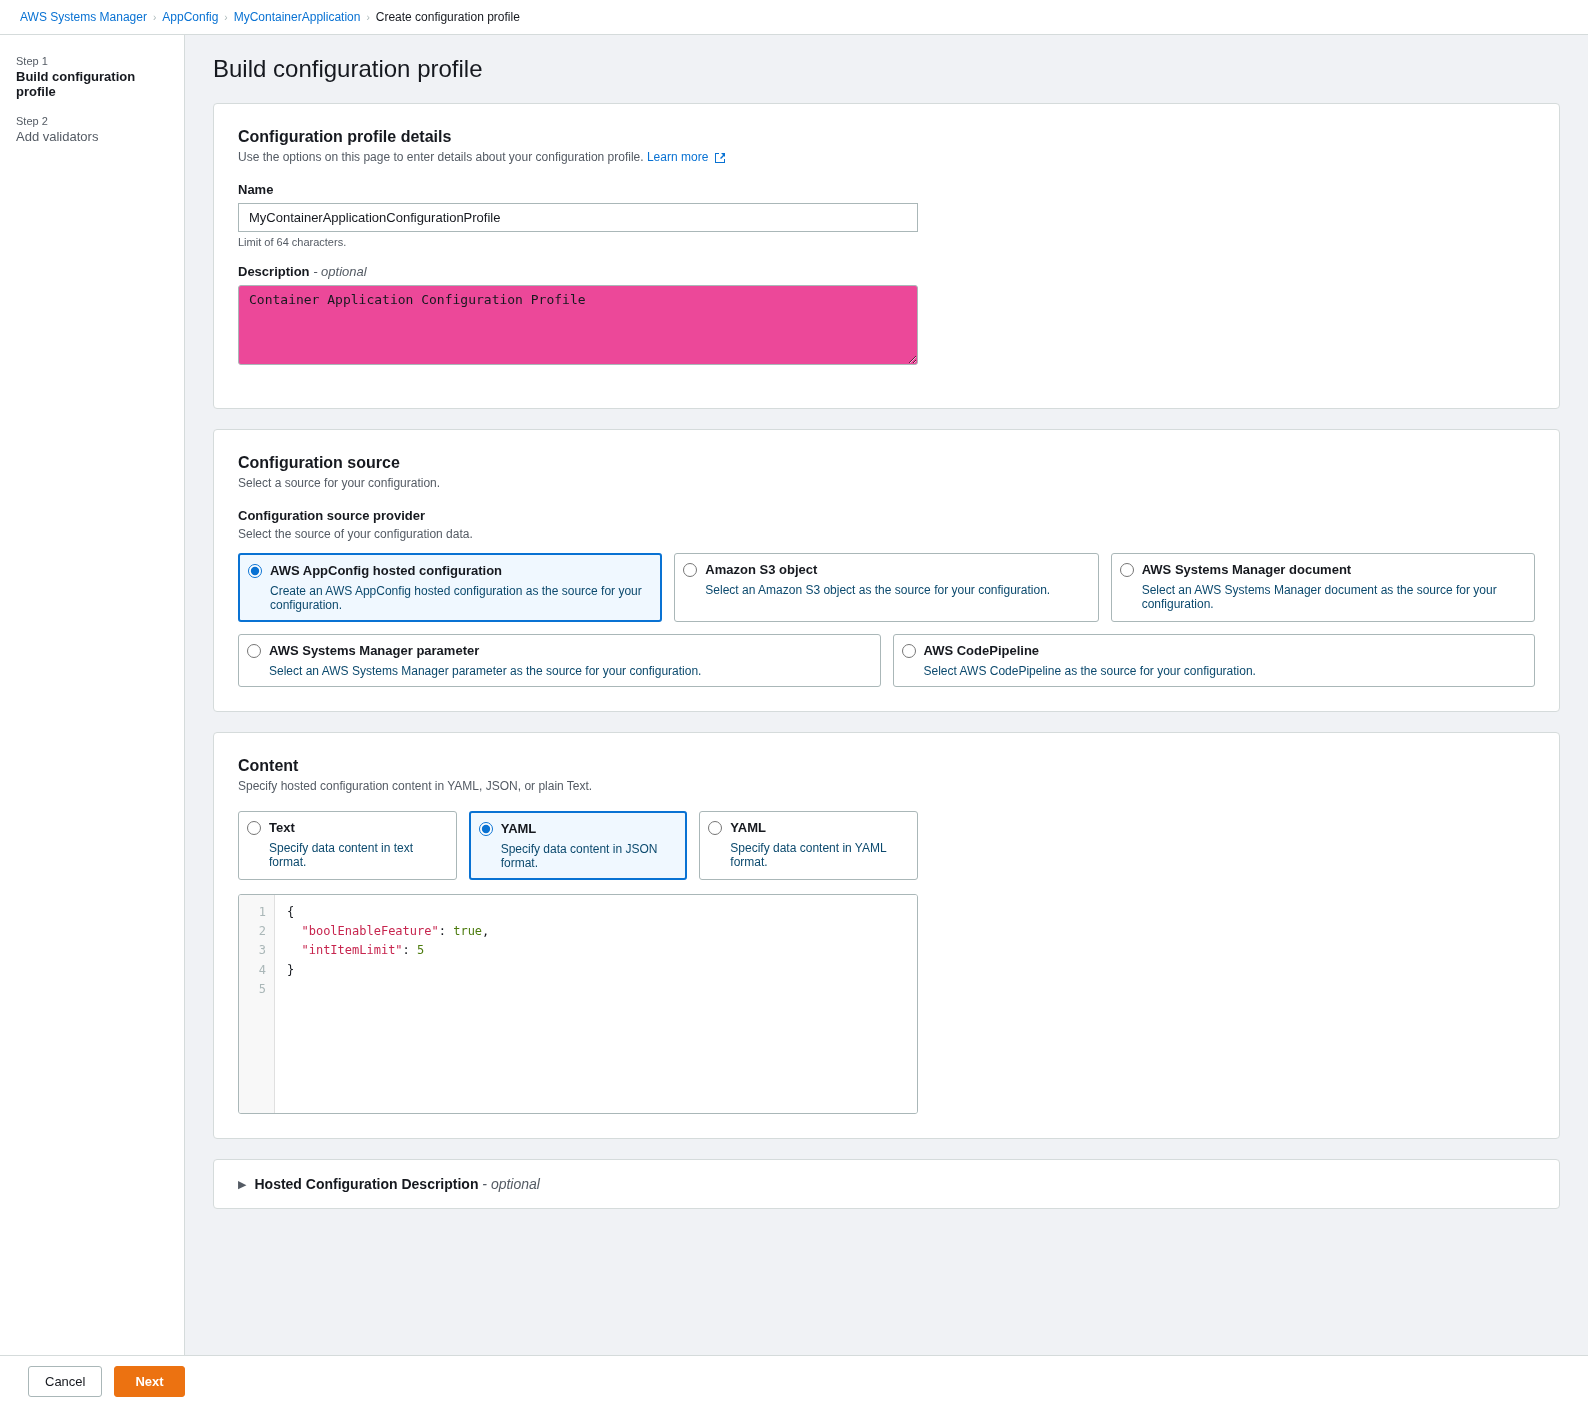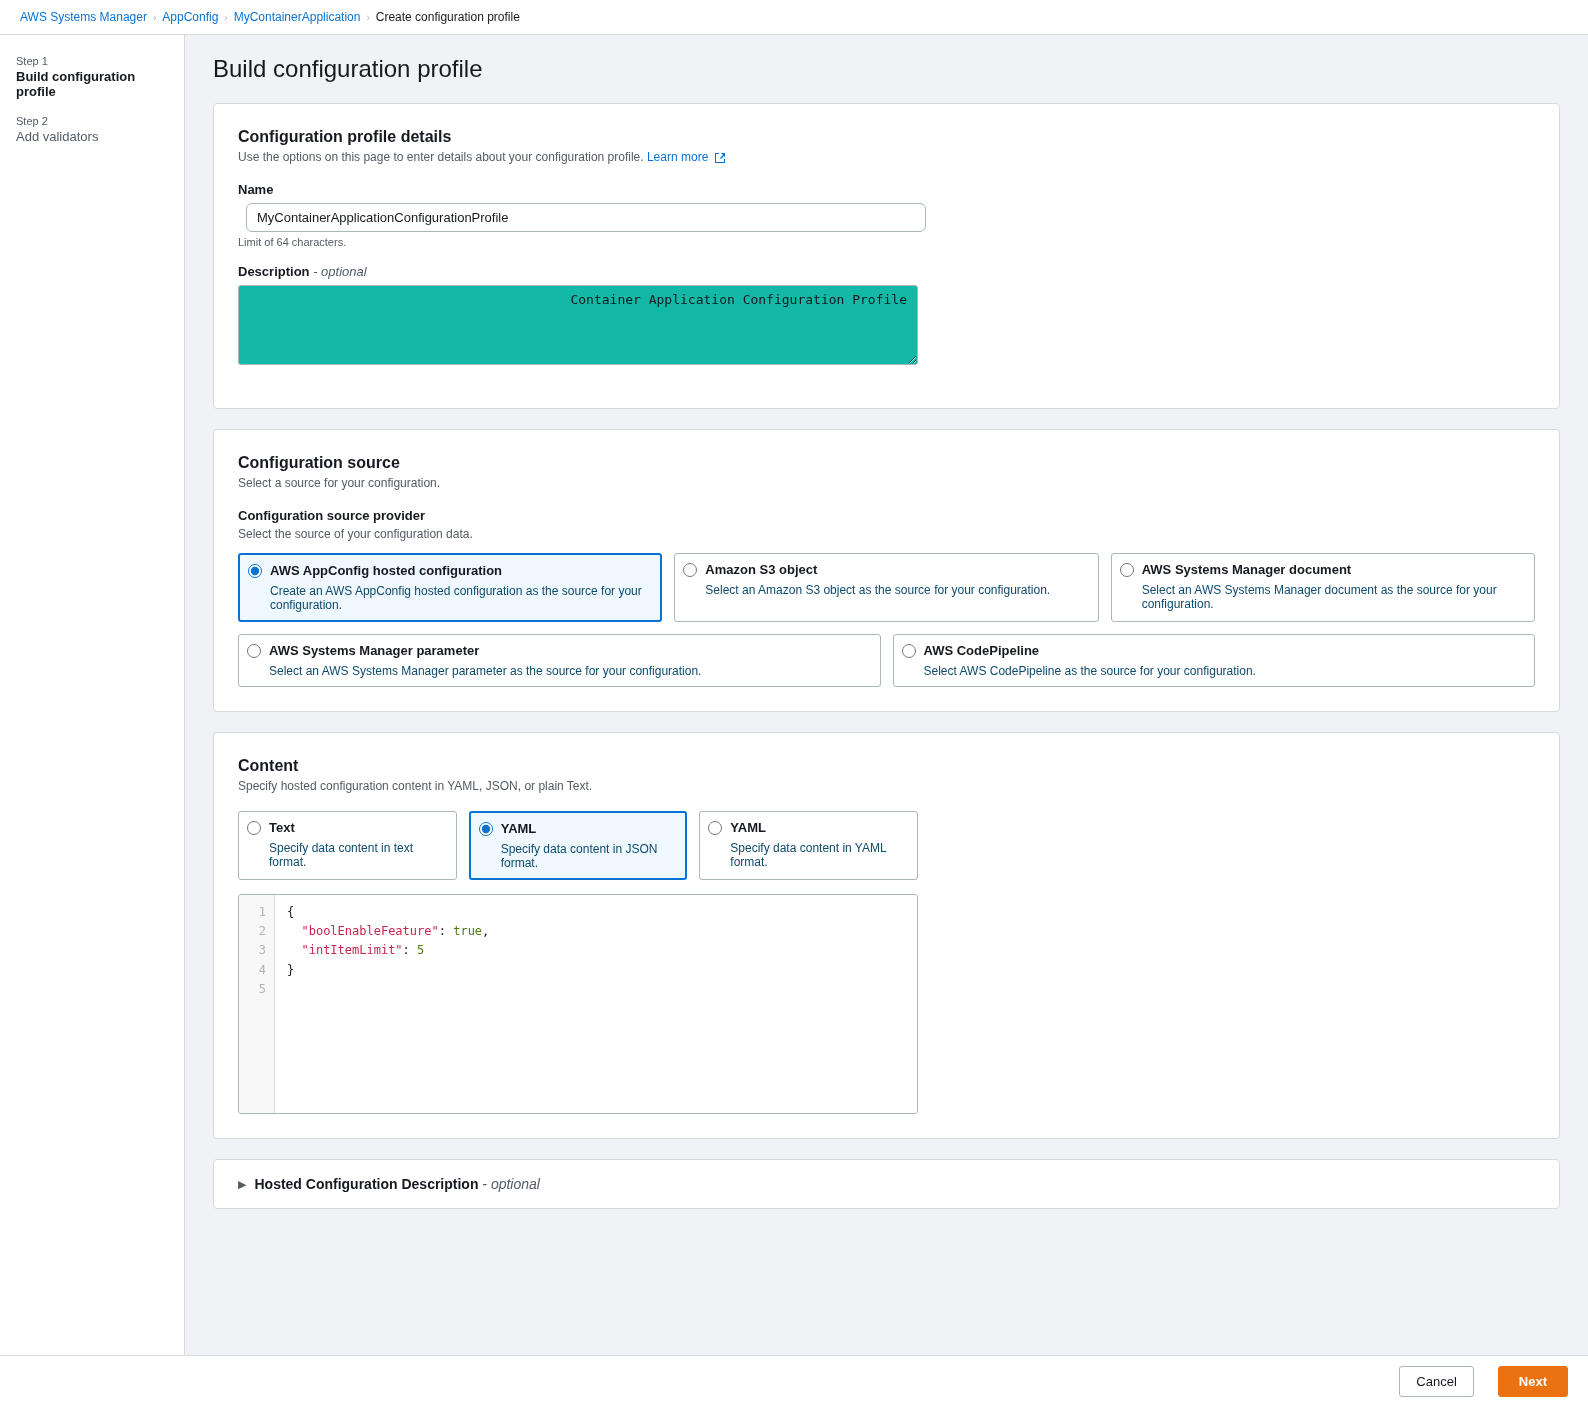--- a/index.html
+++ b/index.html
@@ -110,43 +110,41 @@
     .field-label-optional {
       font-weight: 400;
       font-style: italic;
       color: #545b64;
     }
     .field-input {
       width: 100%;
       max-width: 680px;
       padding: 6px 10px;
       border: 1px solid #aab7b8;
-      border-radius: 6px;
-      font-size: 13px;
-      color: #16191f;
-      background: #fff;
-      margin-left: 8px;
+      border-radius: 0;
+      font-size: 13px;
+      color: #16191f;
+      background: #fff;
     }
     .field-hint {
       font-size: 11px;
       color: #545b64;
       margin-top: 4px;
     }
     .field-textarea {
       width: 100%;
       max-width: 680px;
       padding: 6px 10px;
       border: 1px solid #aab7b8;
       border-radius: 3px;
       font-size: 13px;
       color: #16191f;
-      background: #14b8a6;
+      background: #ec4899;
       min-height: 80px;
       resize: vertical;
-      text-align: right;
     }
 
     
     .radio-grid {
       display: grid;
       grid-template-columns: 1fr 1fr 1fr;
       gap: 12px;
       margin-bottom: 12px;
     }
     .radio-grid-2col {
@@ -271,23 +269,22 @@
     .footer-bar {
       position: fixed;
       bottom: 0;
       left: 0;
       right: 0;
       height: 52px;
       background: #fff;
       border-top: 1px solid #d5dbdb;
       display: flex;
       align-items: center;
-      justify-content: flex-end;
-      gap: 24px;
-      padding: 0 20px;
+      gap: 12px;
+      padding: 0 28px;
       z-index: 100;
     }
     .btn-cancel {
       background: #fff;
       border: 1px solid #aab7b8;
       border-radius: 3px;
       padding: 7px 16px;
       font-size: 13px;
       color: #16191f;
       cursor: pointer;

